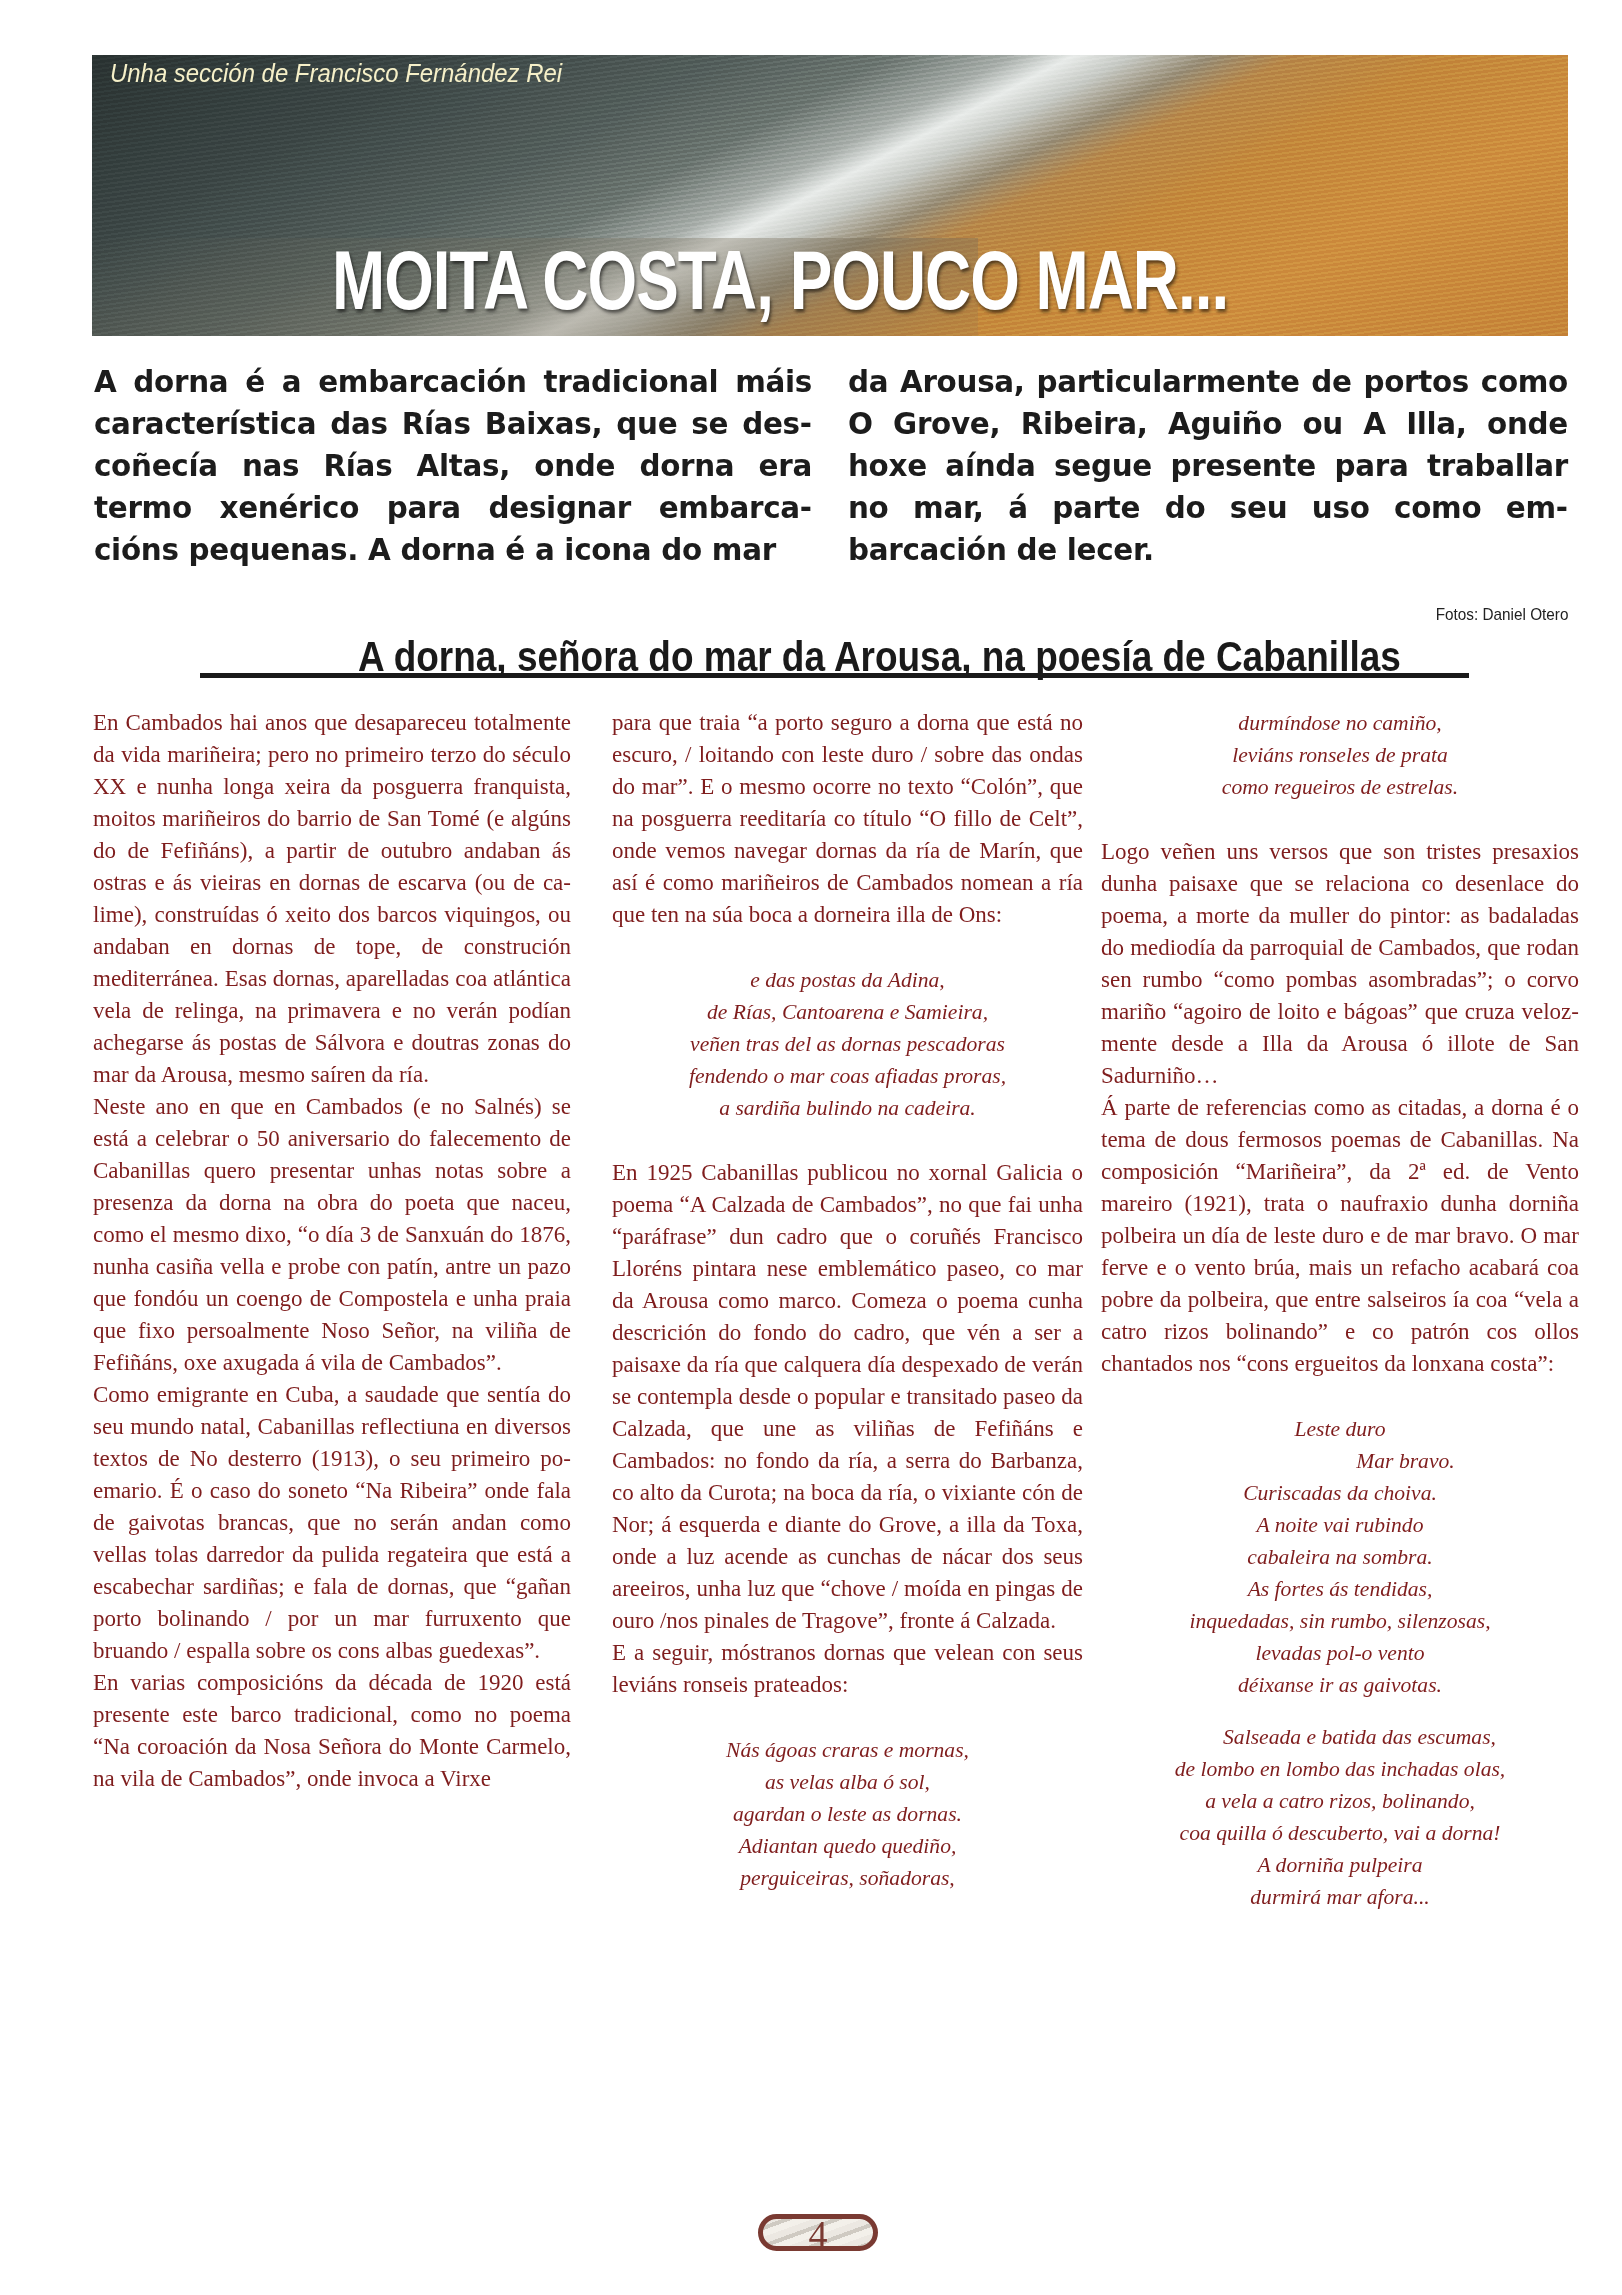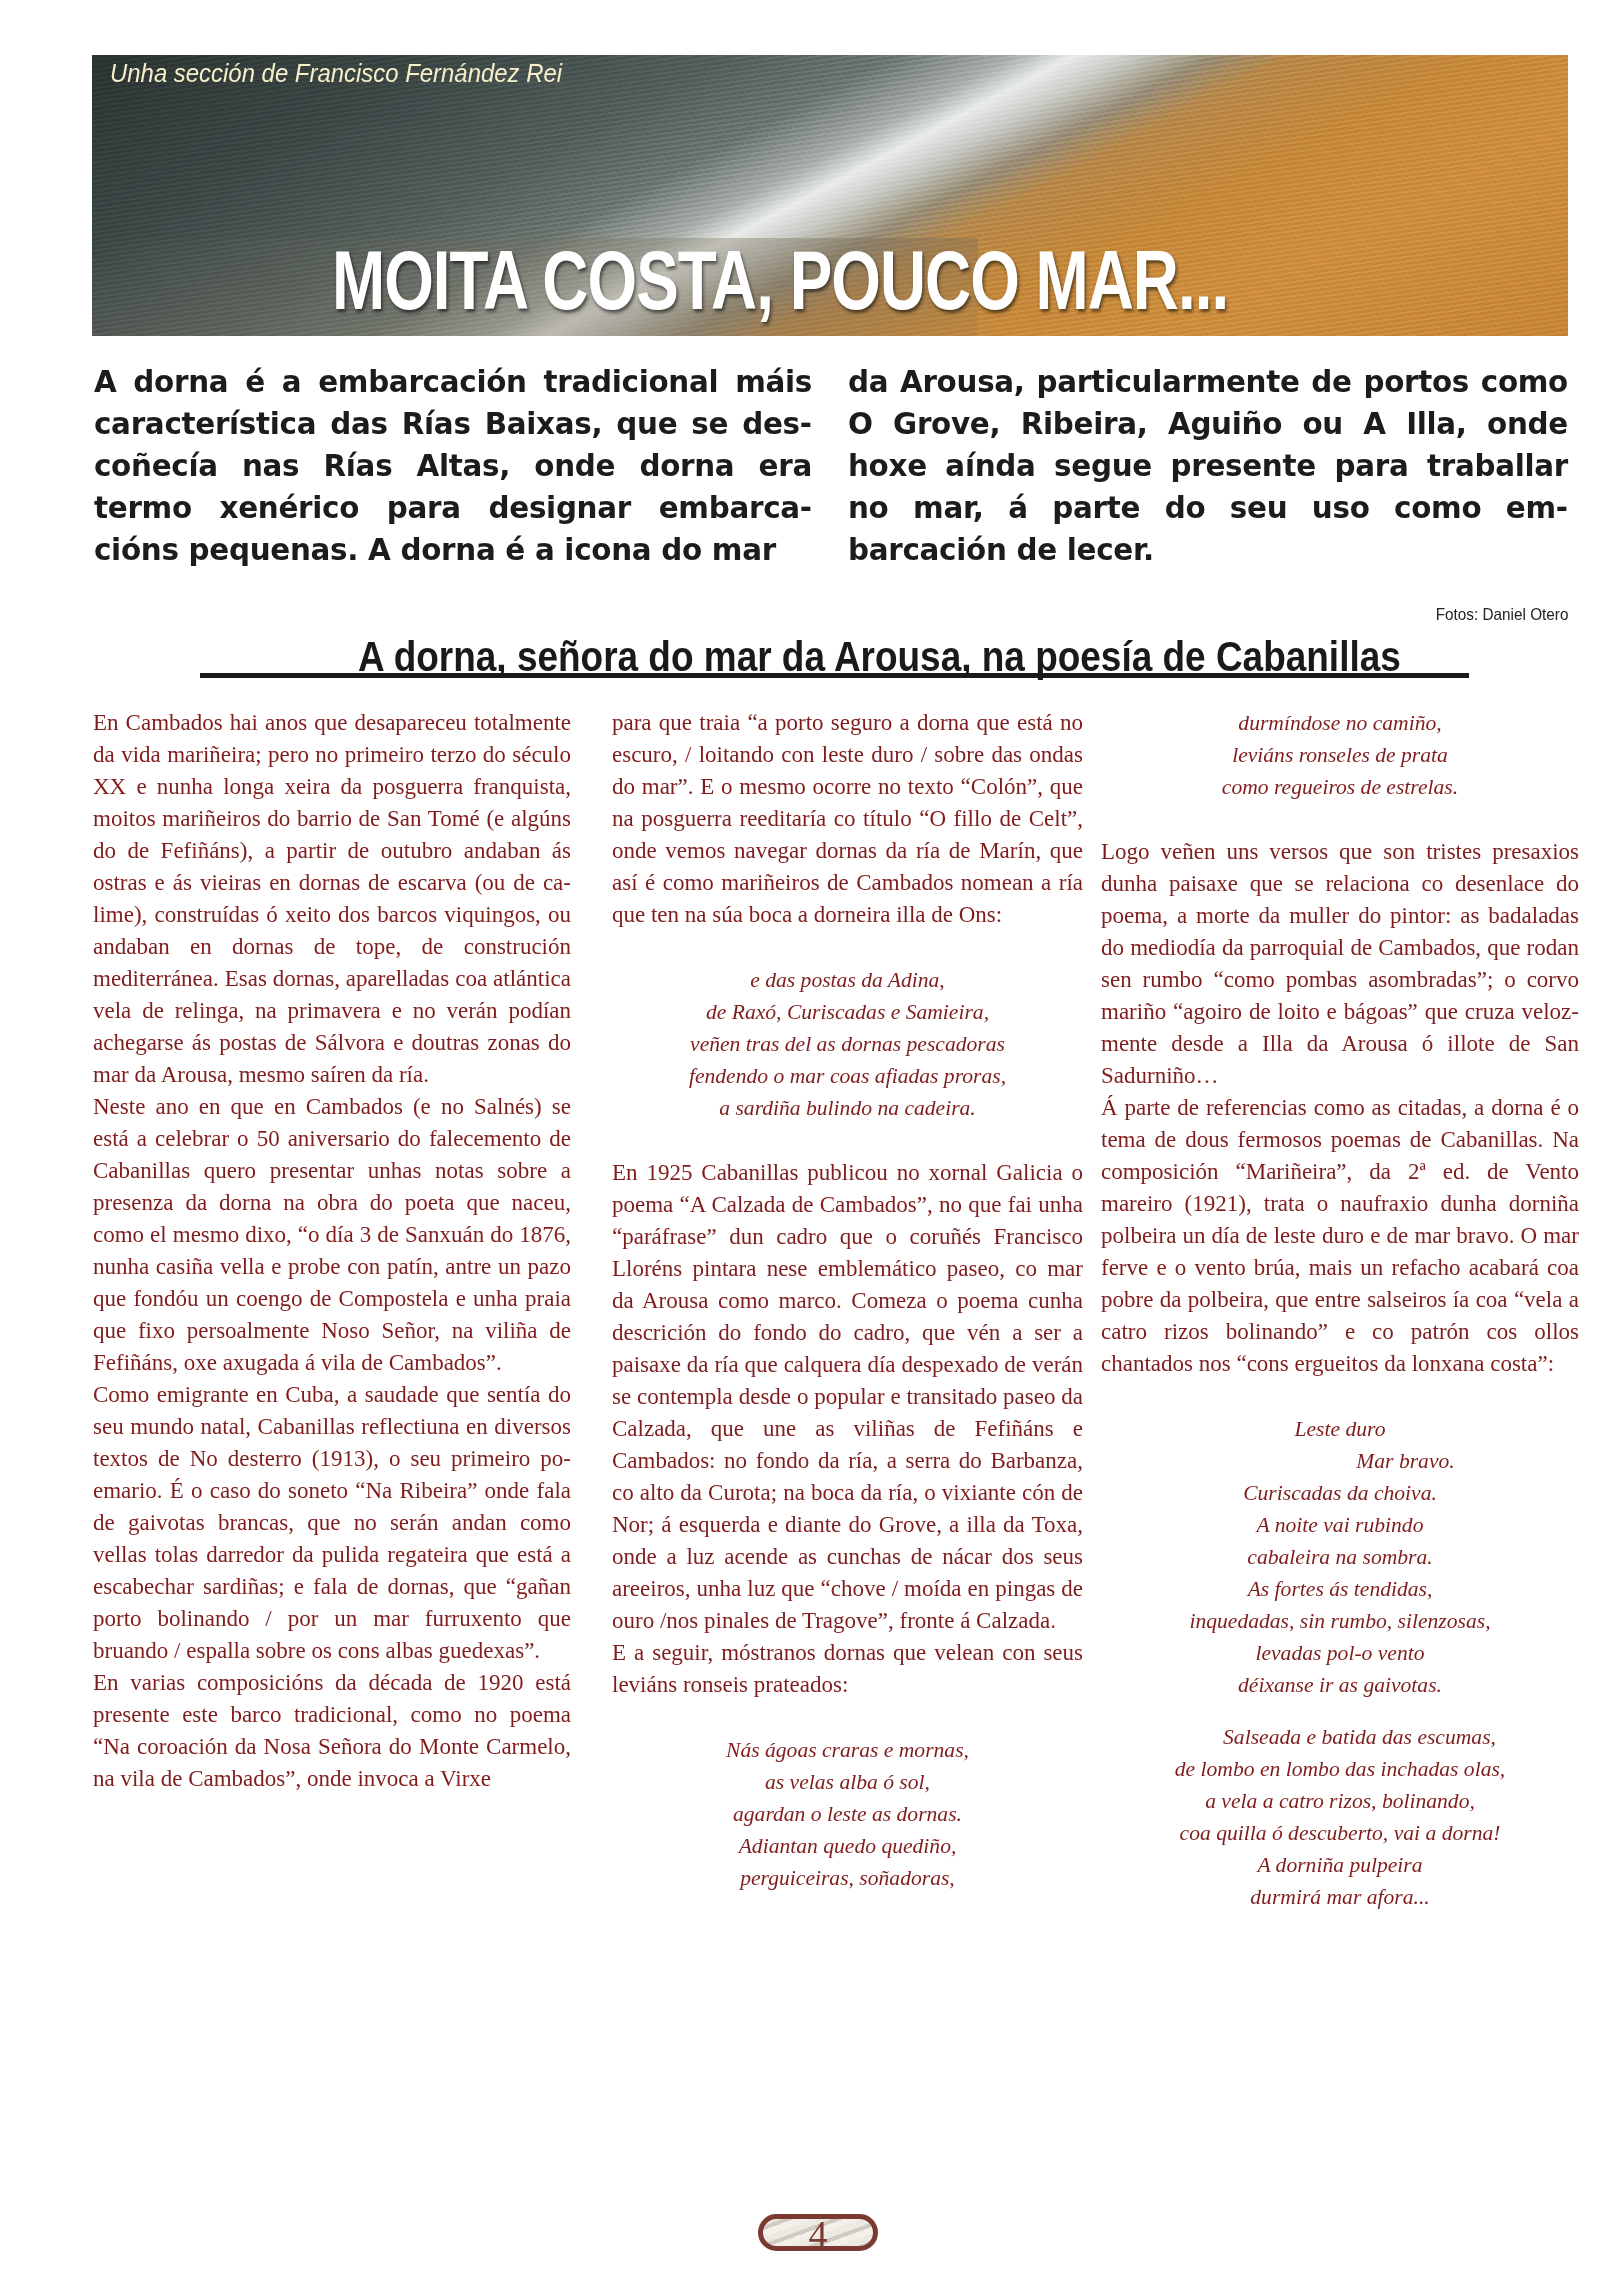--- a/index.html
+++ b/index.html
@@ -116,21 +116,21 @@
   <p>Neste ano en que en Cambados (e no Salnés) se está a celebrar o 50 aniver­sario do falecemento de Cabanillas quero presentar unhas notas sobre a presenza da dorna na obra do poeta que naceu, como el mesmo dixo, “o día 3 de Sanxuán do 1876, nunha casiña vella e probe con patín, antre un pazo que fondóu un coengo de Compostela e unha praia que fixo persoalmente Noso Señor, na viliña de Fefiñáns, oxe axugada á vila de Cambados”.</p>
   <p>Como emigrante en Cuba, a saudade que sentía do seu mundo natal, Caba­nillas reflectiuna en diversos textos de No desterro (1913), o seu primeiro po­emario. É o caso do soneto “Na Ri­beira” onde fala de gaivotas brancas, que no serán andan como vellas tolas darredor da pulida regateira que está a escabechar sardiñas; e fala de dornas, que “gañan porto bolinando / por un mar furruxento que bruando / espalla sobre os cons albas guedexas”.</p>
   <p>En varias composicións da década de 1920 está presente este barco tradicio­nal, como no poema “Na coroación da Nosa Señora do Monte Carmelo, na vila de Cambados”, onde invoca a Virxe</p>
 </div>
 
 <div class="col col2">
   <p>para que traia “a porto seguro a dorna que está no escuro, / loitando con leste duro / sobre das ondas do mar”. E o mesmo ocorre no texto “Colón”, que na posguerra reeditaría co título “O fillo de Celt”, onde vemos navegar dornas da ría de Marín, que así é como mariñeiros de Cambados nomean a ría que ten na súa boca a dorneira illa de Ons:</p>
   <div class="gap"></div>
   <div class="verse">
     <span class="l">e das postas da Adina,</span>
-    <span class="l">de Raxó, Curiscadas e Samieira,</span>
+    <span class="l">de Rías, Cantoarena e Samieira,</span>
     <span class="l">veñen tras del as dornas pescadoras</span>
     <span class="l">fendendo o mar coas afiadas proras,</span>
     <span class="l">a sardiña bulindo na cadeira.</span>
   </div>
   <div class="gap"></div>
   <p>En 1925 Cabanillas publicou no xornal Galicia o poema “A Calzada de Camba­dos”, no que fai unha “paráfrase” dun cadro que o coruñés Francisco Lloréns pintara nese emblemático paseo, co mar da Arousa como marco. Comeza o poema cunha descrición do fondo do cadro, que vén a ser a paisaxe da ría que calquera día despexado de verán se contempla desde o popular e transi­tado paseo da Calzada, que une as vi­liñas de Fefiñáns e Cambados: no fondo da ría, a serra do Barbanza, co alto da Curota; na boca da ría, o vi­xiante cón de Nor; á esquerda e diante do Grove, a illa da Toxa, onde a luz acende as cunchas de nácar dos seus areeiros, unha luz que “chove / moída en pingas de ouro /nos pinales de Tra­gove”, fronte á Calzada.</p>
   <p>E a seguir, móstranos dornas que ve­lean con seus leviáns ronseis pratea­dos:</p>
   <div class="gap"></div>
   <div class="verse">
     <span class="l">Nás ágoas craras e mornas,</span>

